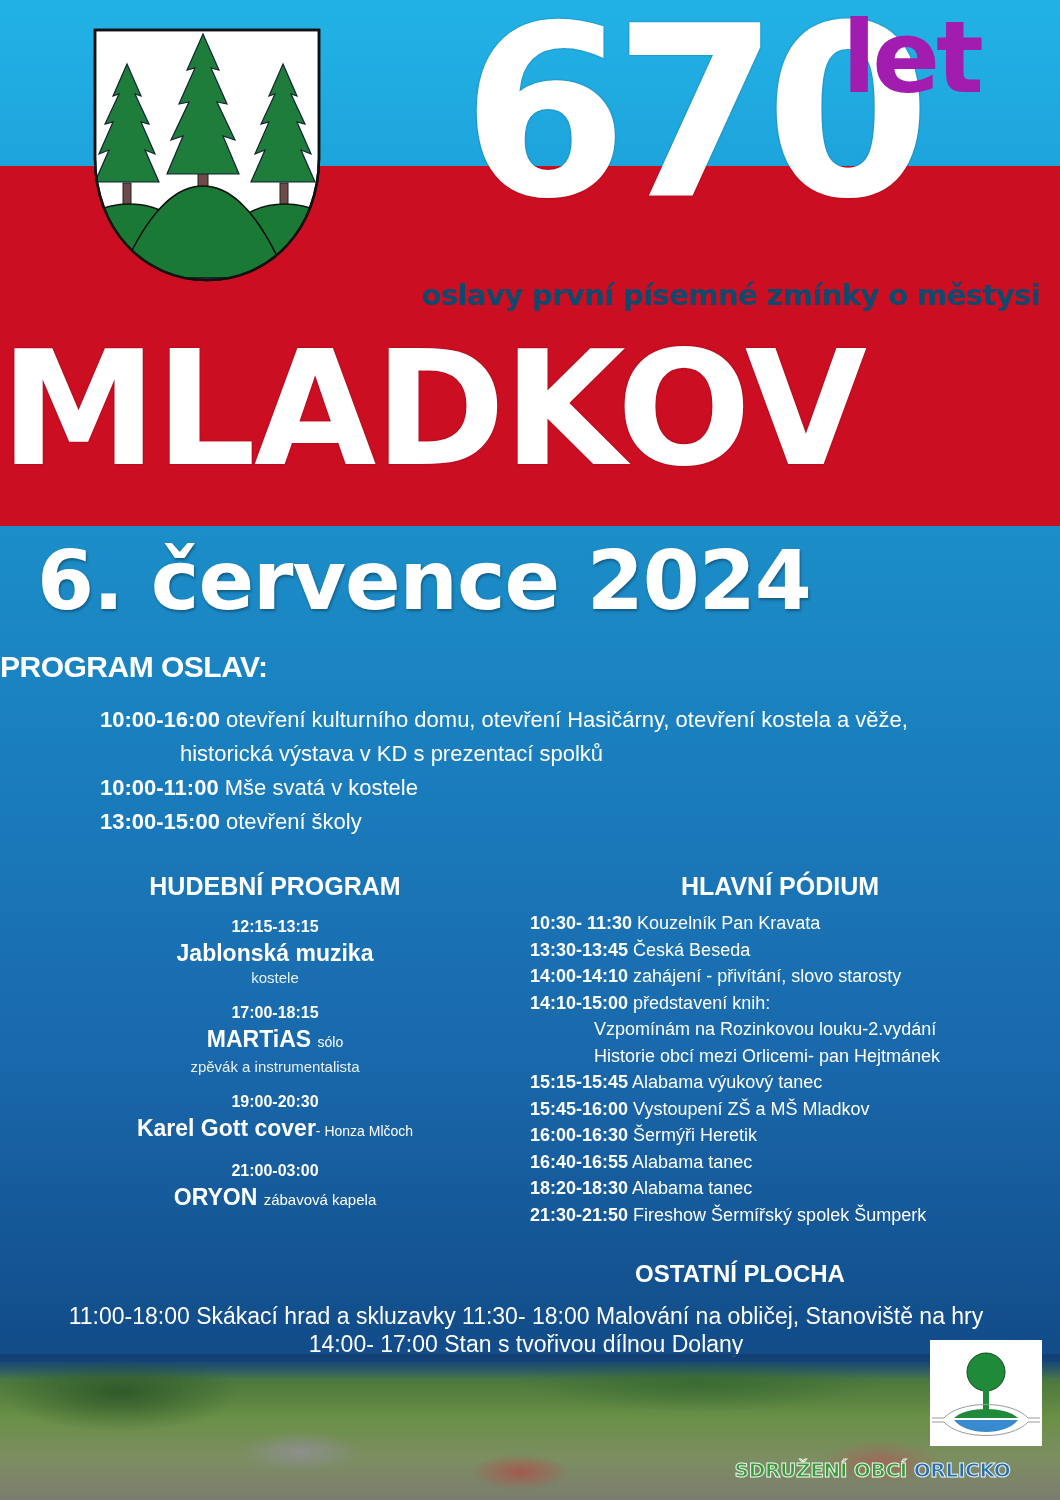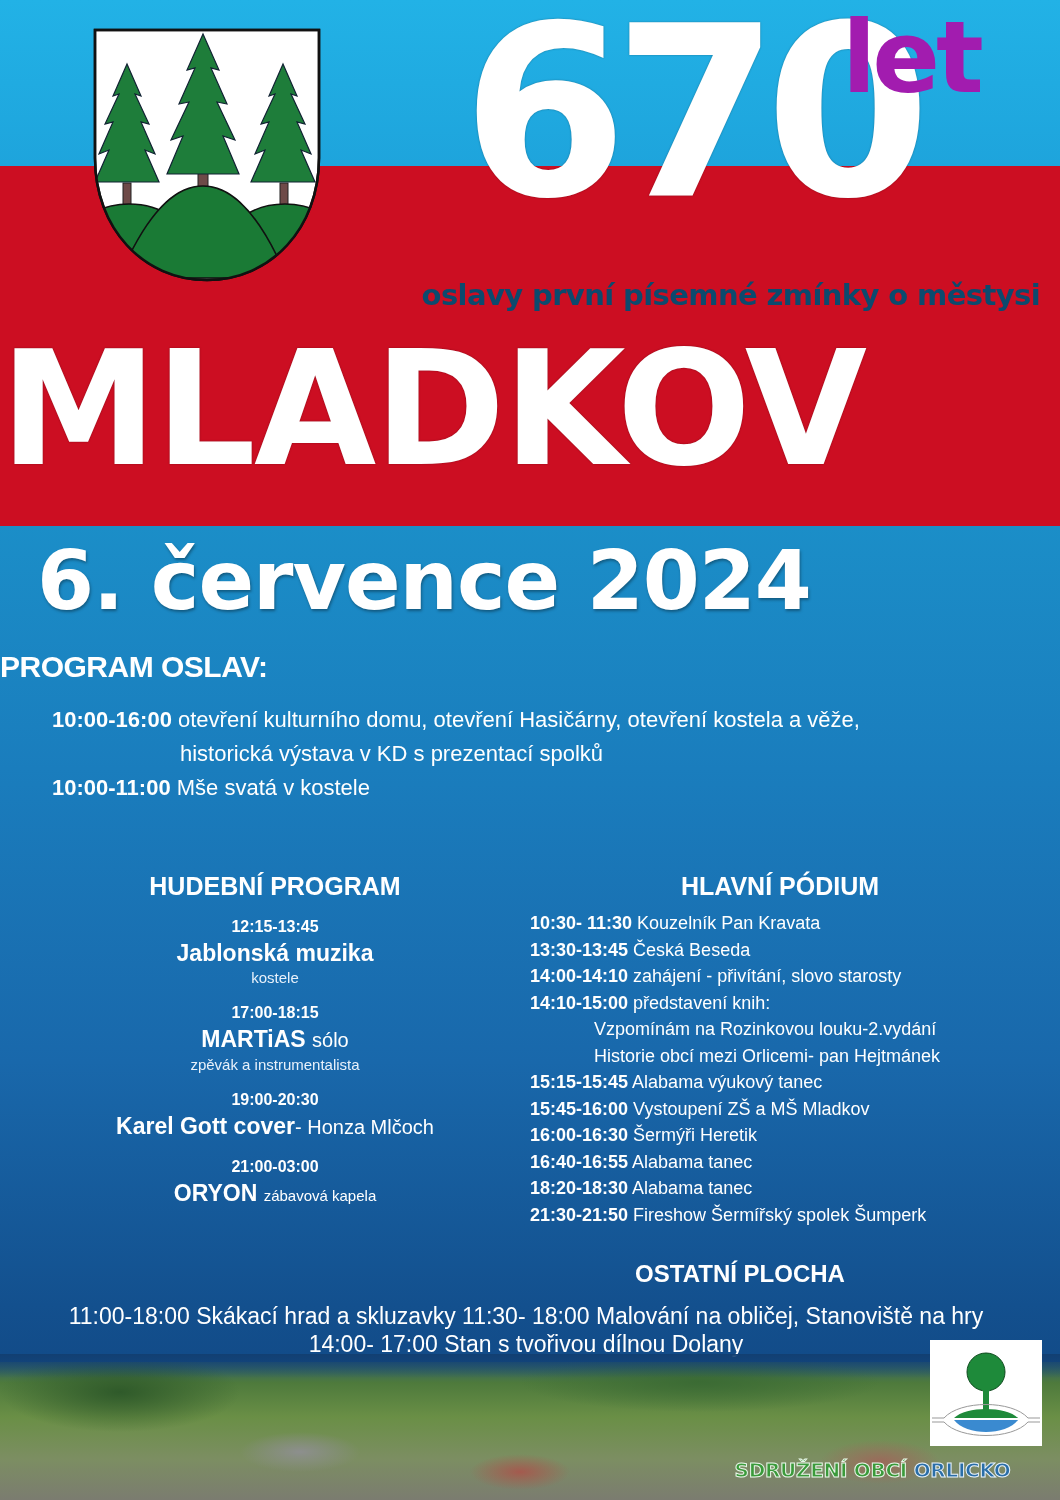--- a/index.html
+++ b/index.html
@@ -64,32 +64,32 @@
       position: absolute; left: 0; top: 650px; width: 1060px;
       text-align: left;
       font-family: "Liberation Sans", sans-serif; font-weight: 700;
       font-size: 30px; letter-spacing: -0.5px;
     }
     .schedule {
       position: absolute; left: 52px; top: 703px; width: 980px;
       font-family: "Liberation Sans", sans-serif;
       font-size: 22px; line-height: 34px;
     }
-    .schedule .t { font-weight: 700; }
+    .schedule .t { font-weight: 700; margin-left: 48px; }
     .schedule .cont { padding-left: 128px; }
     .col-left {
       position: absolute; left: 100px; top: 870px; width: 350px;
       text-align: center;
       font-family: "Liberation Sans", sans-serif;
     }
     .col-heading { font-weight: 700; font-size: 25px; line-height: 32px; margin-bottom: 6px; }
     .act-time { font-weight: 700; font-size: 16px; line-height: 22px; margin-top: 14px; }
     .act-time:first-of-type { margin-top: 4px; }
     .act-name { font-weight: 700; font-size: 23px; line-height: 30px; }
-    .act-name .light { font-weight: 400; font-size: 20px; }
+    .act-name .light { font-weight: 400; font-size: 14px; }
     .act-name .small { font-weight: 400; font-size: 15px; }
     .act-desc { font-size: 15px; line-height: 20px; color: #e8f1fb; }
     .col-right {
       position: absolute; left: 530px; top: 870px; width: 470px;
       font-family: "Liberation Sans", sans-serif;
     }
     .col-right .col-heading { text-align: center; width: 470px; padding-left: 30px; margin-bottom: 8px; }
     .stage-row { font-size: 18px; line-height: 26.5px; white-space: nowrap; }
     .stage-row .t { font-weight: 700; }
     .stage-row.sub { padding-left: 64px; }
@@ -168,26 +168,30 @@
 <div class="schedule">
   <div>
     <span class="t">10:00-16:00</span>
     <span>otevření kulturního domu, otevření Hasičárny, otevření kostela a věže,</span>
   </div>
   <div class="cont">historická výstava v KD s prezentací spolků</div>
   <div>
     <span class="t">10:00-11:00</span>
     <span>Mše svatá v kostele</span>
   </div>
+  <div>
+    <span class="t">13:00-15:00</span>
+    <span>otevření školy</span>
+  </div>
 </div>
 
 <div class="col-left">
   <div class="col-heading">HUDEBNÍ PROGRAM</div>
 
-  <div class="act-time">12:15-13:45</div>
+  <div class="act-time">12:15-13:15</div>
   <div class="act-name">Jablonská muzika</div>
   <div class="act-desc">kostele</div>
 
   <div class="act-time">17:00-18:15</div>
   <div class="act-name">
     <span>MARTiAS</span>
     <span class="light">sólo</span>
   </div>
   <div class="act-desc">zpěvák a  instrumentalista</div>
 

